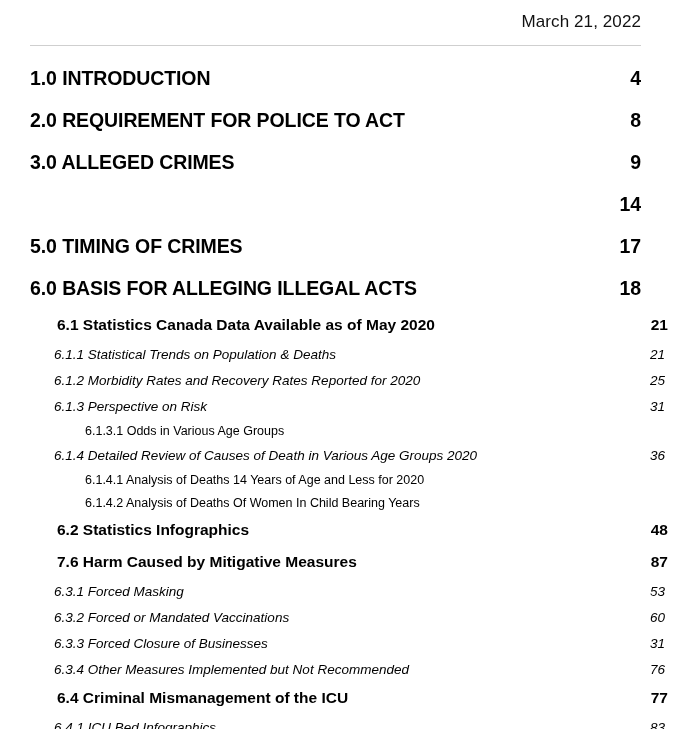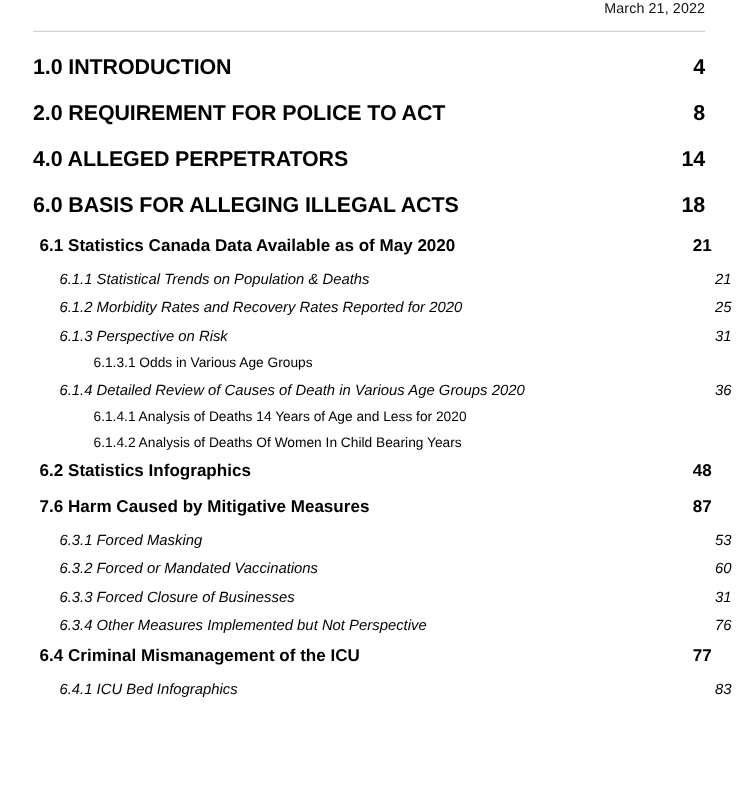--- a/index.html
+++ b/index.html
@@ -17,22 +17,23 @@
   }
   .page {
     width: 679px;
     height: 729px;
     box-sizing: border-box;
     padding: 0 38px 0 30px;
     position: relative;
   }
   .date-line {
     text-align: right;
-    font-size: 13px;
+    font-size: 17px;
     color: #111111;
+    padding-top: 12px;
     padding-right: 0px;
     letter-spacing: 0.1px;
   }
   .rule {
     margin-top: 13px;
     height: 1px;
     background: #cfcfcf;
     width: 100%;
   }
   .toc {
@@ -65,21 +66,21 @@
   }
   .lvl1 .page-num {
     font-size: 19.5px;
     font-weight: bold;
   }
   
   .lvl2 {
     font-size: 15.5px;
     font-weight: bold;
     padding: 7px 0 7px 0;
-    margin-left: 6px;
+    margin-left: 27px;
   }
   .lvl2 .page-num {
     font-size: 15.5px;
     font-weight: bold;
   }
   
   .lvl3 {
     font-size: 13.5px;
     font-style: italic;
     padding: 5.5px 0 5.5px 0;
@@ -110,23 +111,32 @@
         <span class="label">1.0 INTRODUCTION</span>
         <span class="filler"></span>
         <span class="page-num">4</span>
       </div>
       <div class="row lvl1">
         <span class="label">2.0 REQUIREMENT FOR POLICE TO ACT</span>
         <span class="filler"></span>
         <span class="page-num">8</span>
       </div>
       <div class="row lvl1">
-        <span class="label">4.0 ALLEGED PERPETRATORS</span>
+        <span class="label">3.0 ALLEGED CRIMES</span>
+        <span class="filler"></span>
+        <span class="page-num">9</span>
+      </div>
+      <div class="row lvl1">
         <span class="filler"></span>
         <span class="page-num">14</span>
+      </div>
+      <div class="row lvl1">
+        <span class="label">5.0 TIMING OF CRIMES</span>
+        <span class="filler"></span>
+        <span class="page-num">17</span>
       </div>
       <div class="row lvl1">
         <span class="label">6.0 BASIS FOR ALLEGING ILLEGAL ACTS</span>
         <span class="filler"></span>
         <span class="page-num">18</span>
       </div>
       <div class="row lvl2">
         <span class="label">6.1 Statistics Canada Data Available as of May 2020</span>
         <span class="filler"></span>
         <span class="page-num">21</span>
@@ -182,21 +192,21 @@
         <span class="label">6.3.2 Forced or Mandated Vaccinations</span>
         <span class="filler"></span>
         <span class="page-num">60</span>
       </div>
       <div class="row lvl3">
         <span class="label">6.3.3 Forced Closure of Businesses</span>
         <span class="filler"></span>
         <span class="page-num">31</span>
       </div>
       <div class="row lvl3">
-        <span class="label">6.3.4 Other Measures Implemented but Not Perspective</span>
+        <span class="label">6.3.4 Other Measures Implemented but Not Recommended</span>
         <span class="filler"></span>
         <span class="page-num">76</span>
       </div>
       <div class="row lvl2">
         <span class="label">6.4 Criminal Mismanagement of the ICU</span>
         <span class="filler"></span>
         <span class="page-num">77</span>
       </div>
       <div class="row lvl3">
         <span class="label">6.4.1 ICU Bed Infographics</span>

